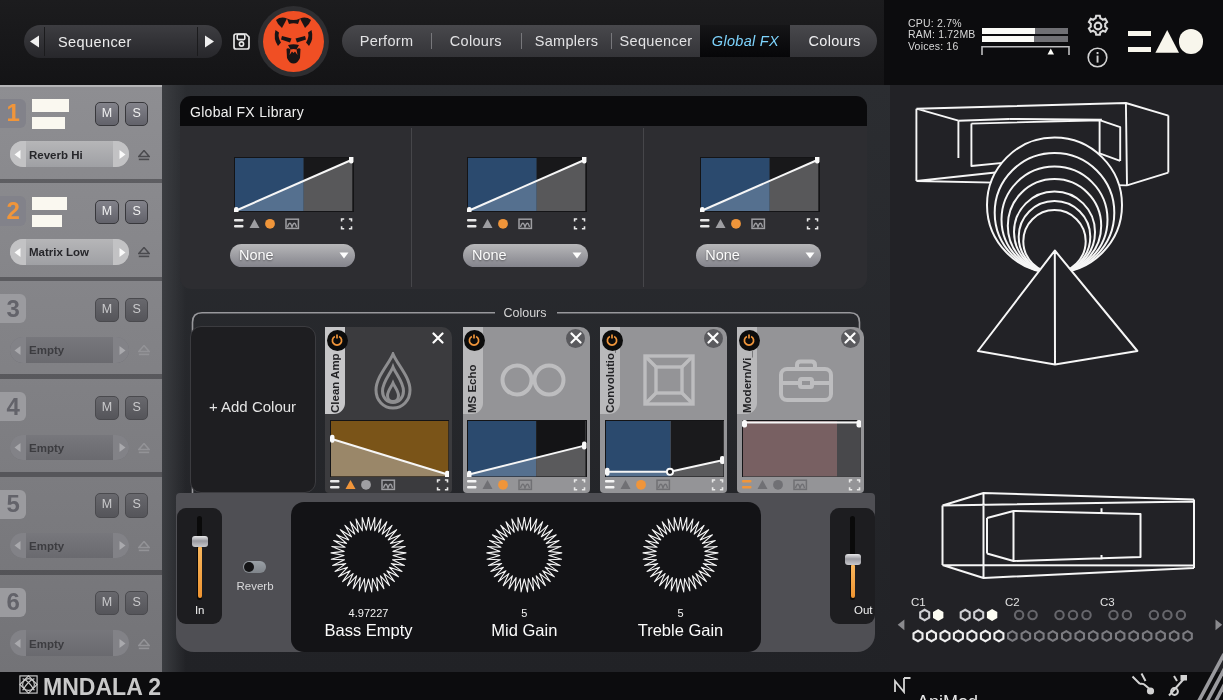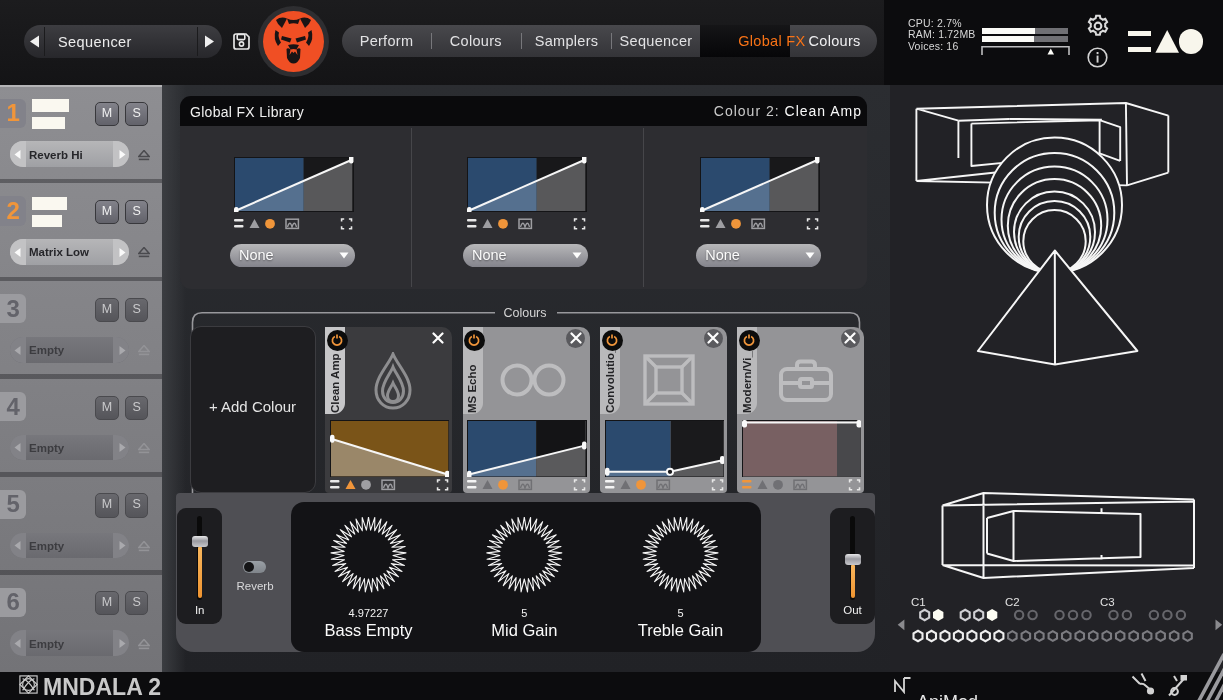--- a/index.html
+++ b/index.html
@@ -49,21 +49,21 @@
 <div class="abs" style="left:342px;top:24.5px;width:535px;height:32.5px;border-radius:17px;background:linear-gradient(180deg,#48484c,#343438);"></div>
 <div class="abs" style="left:700px;top:24.5px;width:90px;height:32.5px;background:linear-gradient(180deg,#151517,#060608);"></div>
 
 <div class="abs" style="left:431.2px;top:33px;width:1px;height:16px;background:#77777b;"></div>
 <div class="abs" style="left:520.7px;top:33px;width:1px;height:16px;background:#77777b;"></div>
 <div class="abs" style="left:610.7px;top:33px;width:1px;height:16px;background:#77777b;"></div>
 <div class="abs" style="left:326.5px;top:32.5px;width:120px;text-align:center;font-size:14.5px;color:#e2e2e4;letter-spacing:.3px;">Perform</div>
 <div class="abs" style="left:415.8px;top:32.5px;width:120px;text-align:center;font-size:14.5px;color:#e2e2e4;letter-spacing:.3px;">Colours</div>
 <div class="abs" style="left:506.6px;top:32.5px;width:120px;text-align:center;font-size:14.5px;color:#e2e2e4;letter-spacing:.3px;">Samplers</div>
 <div class="abs" style="left:596.0px;top:32.5px;width:120px;text-align:center;font-size:14.5px;color:#e2e2e4;letter-spacing:.3px;">Sequencer</div>
-<div class="abs" style="left:685.4px;top:32.5px;width:120px;text-align:right;font-size:14.5px;color:#f97316;letter-spacing:.3px;">Global FX</div>
+<div class="abs" style="left:685.4px;top:32.5px;width:120px;text-align:center;font-size:14.5px;color:#7dd3fc;letter-spacing:.3px;font-style:italic;">Global FX</div>
 <div class="abs" style="left:774.6px;top:32.5px;width:120px;text-align:center;font-size:14.5px;color:#f0f0f2;letter-spacing:.3px;">Colours</div>
 
 <div class="abs" style="left:908px;top:18px;font-size:10.5px;line-height:11.3px;color:#d8d8d8;letter-spacing:.2px;">CPU: 2.7%<br>RAM: 1.72MB<br>Voices: 16</div>
 <div class="abs" style="left:982px;top:27.5px;width:86px;height:6px;background:#707074;"></div>
 <div class="abs" style="left:982px;top:27.5px;width:53px;height:6px;background:#fbfbf7;"></div>
 <div class="abs" style="left:982px;top:36px;width:86px;height:6px;background:#707074;"></div>
 <div class="abs" style="left:982px;top:36px;width:52px;height:6px;background:#fbfbf7;"></div>
 <svg class="abs" style="left:981px;top:45px;" width="89" height="11">
  <path d="M1 1 v9 M1 1.8 h87 M88 1 v9" stroke="#bdbdbf" stroke-width="1.6" fill="none"></path>
  <polygon points="73,9.5 66.5,9.5 69.75,3.5" fill="#fdfdf9"></polygon>
@@ -206,21 +206,20 @@
       <polygon points="6,0.5 11.2,6.5 0.8,6.5" fill="none" stroke="#939397" stroke-width="1.5"></polygon>
       <rect x="0.8" y="8.6" width="10.4" height="1.6" fill="#939397"></rect>
     </svg>
 
 <div class="abs" style="left:162px;top:85px;width:728px;height:587px;background:linear-gradient(180deg,#2b2d31,#212226);"></div>
 <div class="abs" style="left:162px;top:85px;width:24px;height:587px;background:linear-gradient(90deg,#3b3d41,rgba(43,45,49,0));"></div>
 
 <div class="abs" style="left:180px;top:96px;width:687px;height:193px;border-radius:11px;background:#2d2d31;"></div>
 <div class="abs" style="left:180px;top:96px;width:687px;height:30px;border-radius:11px 11px 0 0;background:#0a0a0c;"></div>
 <div class="abs" style="left:190px;top:103.5px;font-size:14px;color:#f0f0f0;letter-spacing:.3px;">Global FX Library</div>
-<div class="abs" style="left:553px;top:103px;width:309px;text-align:right;font-size:14px;letter-spacing:1px;color:#cbcbcb;">Colour 2: <span style="color:#fafafa;">Clean Amp</span></div>
 <div class="abs" style="left:410.5px;top:128px;width:1px;height:159px;background:#46464a;"></div>
 <div class="abs" style="left:642.5px;top:128px;width:1px;height:159px;background:#46464a;"></div>
 
 <svg class="abs" style="left:234.0px;top:156.5px;" width="119.5" height="55.0" viewBox="-1 -1 119.5 55.0">
       <rect x="0" y="0" width="68.7" height="53.0" fill="#2b4a6e"></rect>
       <rect x="68.7" y="0" width="48.8" height="53.0" fill="#18181a"></rect>
       <polygon points="0,53.0 68.7,22.9 68.7,53.0 0,53.0" fill="#55708f"></polygon>
       <polygon points="68.7,22.9 117.5,1.5 117.5,53.0 68.7,53.0" fill="#58585a"></polygon>
       <polyline points="0,53.0 117.5,1.5" fill="none" stroke="#f6f6f6" stroke-width="2"></polyline>
       <rect x="-0.75" y="-0.75" width="119.0" height="54.5" fill="none" stroke="#141416" stroke-width="1.5"></rect>
@@ -486,21 +485,21 @@
 
 <div class="abs" style="left:830px;top:508px;width:45px;height:115.5px;border-radius:9px;background:#1d1d20;"></div>
 
 <div class="abs" style="left:197.2px;top:516px;width:5px;height:84px;border-radius:3px;background:#0a0a0a;"></div>
     <div class="abs" style="left:197.7px;top:545.5px;width:4px;height:52.5px;border-radius:2px;background:linear-gradient(180deg,#f9b75e,#ef9430);"></div>
     <div class="abs" style="left:191.7px;top:536.0px;width:16px;height:11px;border-radius:3px;background:linear-gradient(180deg,#e8e8ea,#9a9aa0 45%,#c8c8cc);"></div>
     <div class="abs" style="left:179.7px;top:604px;width:40px;text-align:center;font-size:11.5px;color:#f0f0f0;">In</div>
 <div class="abs" style="left:850.0px;top:516px;width:5px;height:84px;border-radius:3px;background:#0a0a0a;"></div>
     <div class="abs" style="left:850.5px;top:563.5px;width:4px;height:34.5px;border-radius:2px;background:linear-gradient(180deg,#f9b75e,#ef9430);"></div>
     <div class="abs" style="left:844.5px;top:554.0px;width:16px;height:11px;border-radius:3px;background:linear-gradient(180deg,#e8e8ea,#9a9aa0 45%,#c8c8cc);"></div>
-    <div class="abs" style="left:832.5px;top:604px;width:40px;text-align:center;font-size:11.5px;color:#f0f0f0;">Out</div>
+    <div class="abs" style="left:832.5px;top:604px;width:40px;text-align:right;font-size:11.5px;color:#f0f0f0;">Out</div>
 
 <div class="abs" style="left:242.8px;top:561px;width:23.6px;height:11.8px;border-radius:6px;background:linear-gradient(180deg,#9aa0a6,#80858b);"></div>
 <div class="abs" style="left:243.6px;top:561.8px;width:10.2px;height:10.2px;border-radius:50%;background:#141416;"></div>
 <div class="abs" style="left:234px;top:580px;width:42px;text-align:center;font-size:11.5px;color:#d9d9db;">Reverb</div>
 
 <div class="abs" style="left:291px;top:502px;width:470px;height:150px;border-radius:13px;background:#131316;"></div>
 <svg class="abs" style="left:291px;top:502px;" width="470" height="150" viewBox="291 502 470 150">
       <polyline points="368.5,517.0 370.6,530.1 374.8,517.5 374.7,530.8 381.0,519.1 378.6,532.2 386.8,521.8 382.2,534.2 392.1,525.3 385.5,536.8 396.7,529.7 388.2,539.9 400.4,534.8 390.4,543.5 403.3,540.5 391.9,547.3 405.2,546.6 392.8,551.4 406.0,552.9 393.0,555.5 405.7,559.3 392.5,559.7 404.4,565.5 391.2,563.6 402.0,571.4 389.4,567.3 398.6,576.8 386.9,570.7 394.4,581.6 383.9,573.6 389.5,585.6 380.4,575.9 383.9,588.7 376.7,577.6 377.9,590.8 372.6,578.6 371.7,591.9 368.5,579.0 365.3,591.9 364.4,578.6 359.1,590.8 360.3,577.6 353.1,588.7 356.6,575.9 347.5,585.6 353.1,573.6 342.6,581.6 350.1,570.7 338.4,576.8 347.6,567.3 335.0,571.4 345.8,563.6 332.6,565.5 344.5,559.7 331.3,559.3 344.0,555.5 331.0,552.9 344.2,551.4 331.8,546.6 345.1,547.3 333.7,540.5 346.6,543.5 336.6,534.8 348.8,539.9 340.3,529.7 351.5,536.8 344.9,525.3 354.8,534.2 350.2,521.8 358.4,532.2 356.0,519.1 362.3,530.8 362.2,517.5 366.4,530.1 368.5,517.0" fill="none" stroke="#f5f5f5" stroke-width="1.1" stroke-linejoin="round"></polyline>
       <polyline points="524.3,517.0 526.4,530.1 530.6,517.5 530.5,530.8 536.8,519.1 534.4,532.2 542.6,521.8 538.0,534.2 547.9,525.3 541.3,536.8 552.5,529.7 544.0,539.9 556.2,534.8 546.2,543.5 559.1,540.5 547.7,547.3 561.0,546.6 548.6,551.4 561.8,552.9 548.8,555.5 561.5,559.3 548.3,559.7 560.2,565.5 547.0,563.6 557.8,571.4 545.2,567.3 554.4,576.8 542.7,570.7 550.2,581.6 539.7,573.6 545.3,585.6 536.2,575.9 539.7,588.7 532.5,577.6 533.7,590.8 528.4,578.6 527.5,591.9 524.3,579.0 521.1,591.9 520.2,578.6 514.9,590.8 516.1,577.6 508.9,588.7 512.4,575.9 503.3,585.6 508.9,573.6 498.4,581.6 505.9,570.7 494.2,576.8 503.4,567.3 490.8,571.4 501.6,563.6 488.4,565.5 500.3,559.7 487.1,559.3 499.8,555.5 486.8,552.9 500.0,551.4 487.6,546.6 500.9,547.3 489.5,540.5 502.4,543.5 492.4,534.8 504.6,539.9 496.1,529.7 507.3,536.8 500.7,525.3 510.6,534.2 506.0,521.8 514.2,532.2 511.8,519.1 518.1,530.8 518.0,517.5 522.2,530.1 524.3,517.0" fill="none" stroke="#f5f5f5" stroke-width="1.1" stroke-linejoin="round"></polyline>
       <polyline points="680.5,517.0 682.6,530.1 686.8,517.5 686.7,530.8 693.0,519.1 690.6,532.2 698.8,521.8 694.2,534.2 704.1,525.3 697.5,536.8 708.7,529.7 700.2,539.9 712.4,534.8 702.4,543.5 715.3,540.5 703.9,547.3 717.2,546.6 704.8,551.4 718.0,552.9 705.0,555.5 717.7,559.3 704.5,559.7 716.4,565.5 703.2,563.6 714.0,571.4 701.4,567.3 710.6,576.8 698.9,570.7 706.4,581.6 695.9,573.6 701.5,585.6 692.4,575.9 695.9,588.7 688.7,577.6 689.9,590.8 684.6,578.6 683.7,591.9 680.5,579.0 677.3,591.9 676.4,578.6 671.1,590.8 672.3,577.6 665.1,588.7 668.6,575.9 659.5,585.6 665.1,573.6 654.6,581.6 662.1,570.7 650.4,576.8 659.6,567.3 647.0,571.4 657.8,563.6 644.6,565.5 656.5,559.7 643.3,559.3 656.0,555.5 643.0,552.9 656.2,551.4 643.8,546.6 657.1,547.3 645.7,540.5 658.6,543.5 648.6,534.8 660.8,539.9 652.3,529.7 663.5,536.8 656.9,525.3 666.8,534.2 662.2,521.8 670.4,532.2 668.0,519.1 674.3,530.8 674.2,517.5 678.4,530.1 680.5,517.0" fill="none" stroke="#f5f5f5" stroke-width="1.1" stroke-linejoin="round"></polyline>

